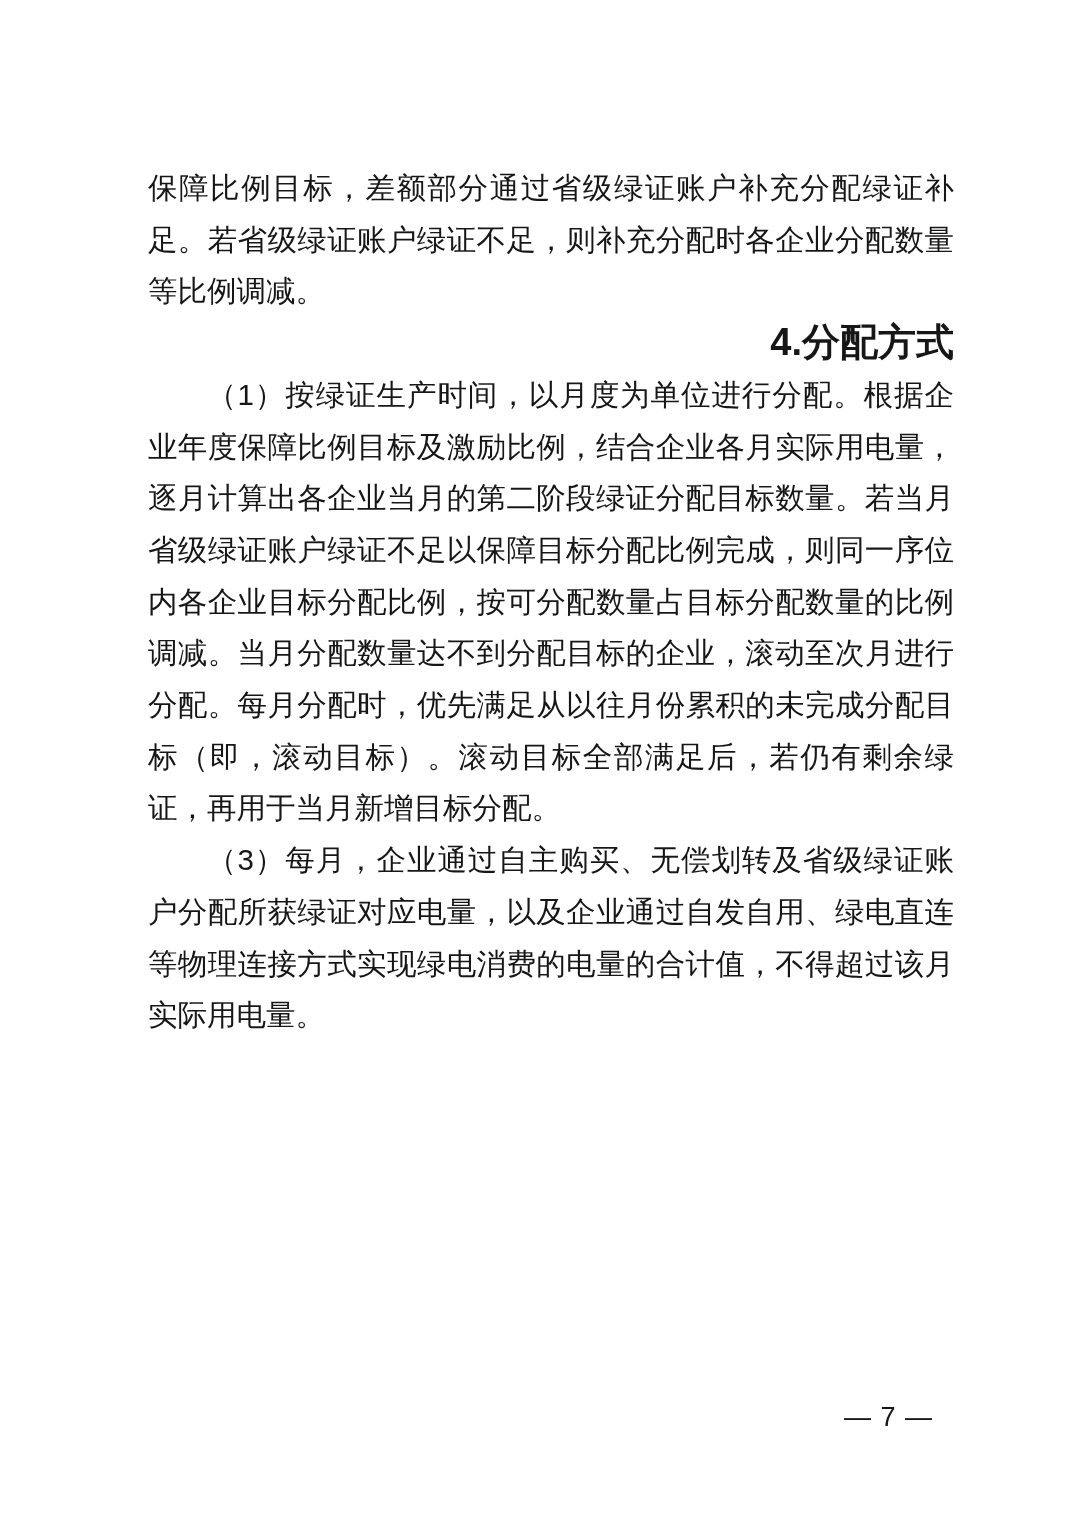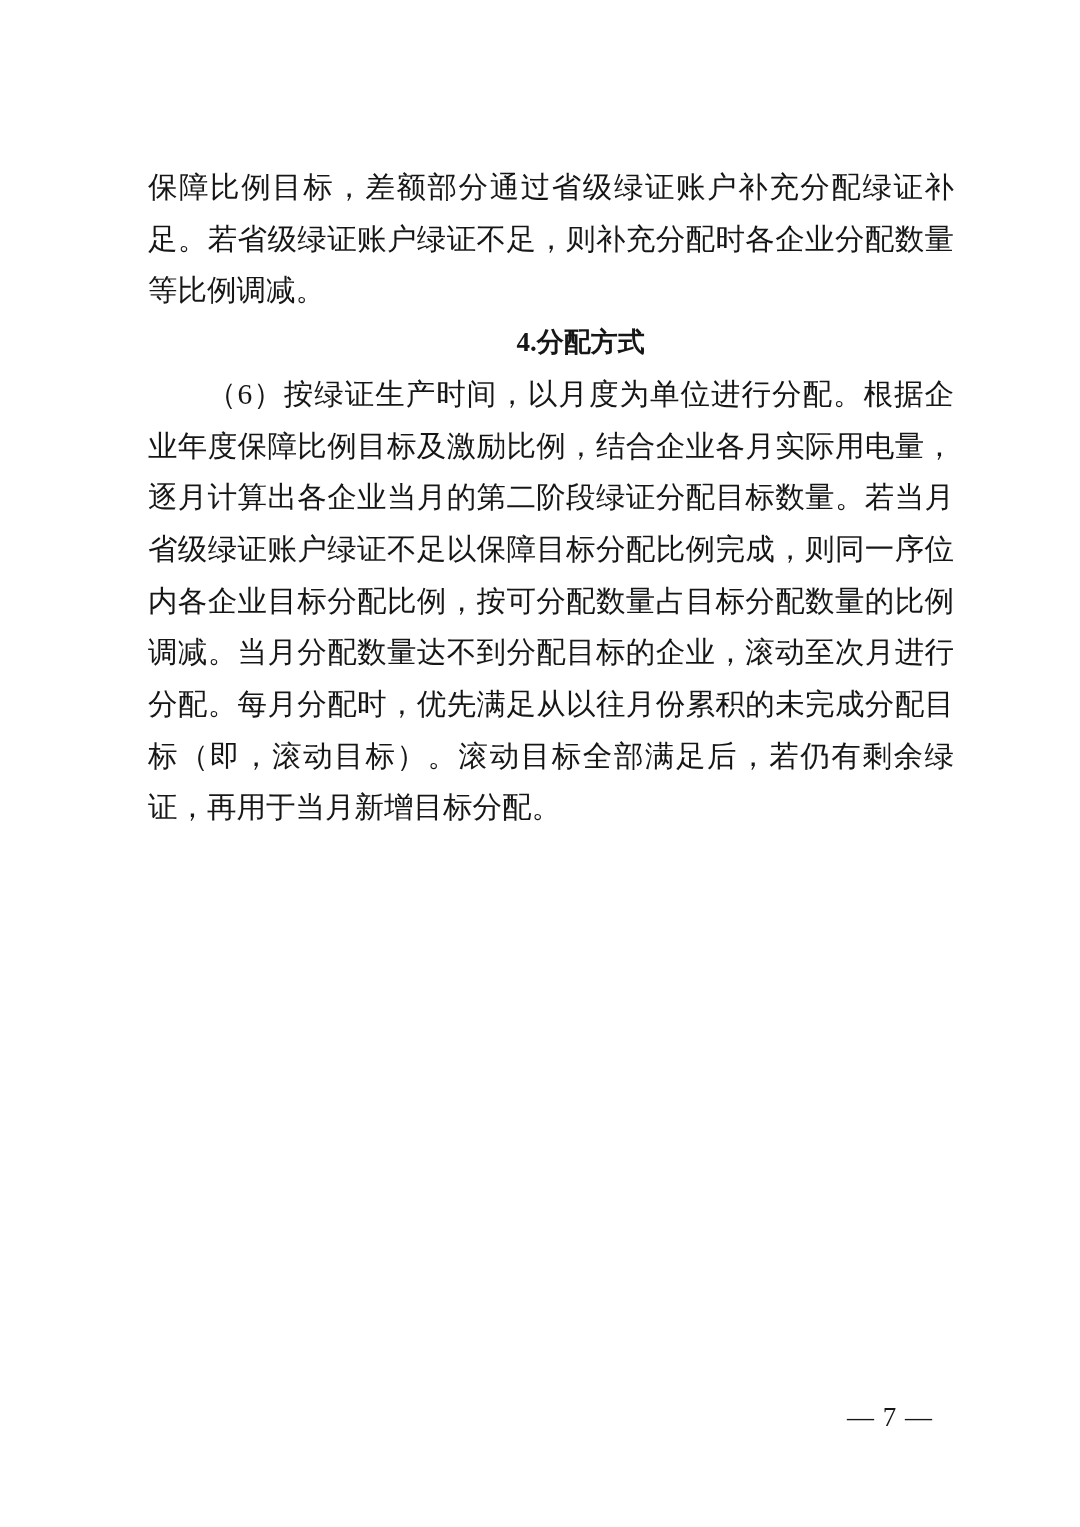--- a/index.html
+++ b/index.html
@@ -6,21 +6,21 @@
     margin: 0;
     padding: 0;
     background: #ffffff;
   }
   .page {
     position: relative;
     width: 1080px;
     height: 1527px;
     background: #ffffff;
     overflow: hidden;
-    font-family: Liberation Serif, serif;
+    font-family: Liberation Sans, sans-serif;
     color: #161616;
   }
   .text-block {
     position: absolute;
     left: 148px;
     top: 162px;
     width: 806px;
     font-size: 29.5px;
     line-height: 51.7px;
     text-align: justify;
@@ -31,40 +31,41 @@
     margin: 0;
     padding: 0;
     text-indent: 59px; 
   }
   .para.no-indent {
     text-indent: 0; 
   }
   .heading {
     margin: 0;
     padding: 0;
-    font-size: 27px;
+    font-size: 38px;
     line-height: 51.7px;
     font-weight: 700;
     text-indent: 59px;
-    text-align: center;
+    text-align: right;
   }
   .page-number {
     position: absolute;
     top: 1399px;
     right: 147px;
     font-size: 27px;
     line-height: 36px;
     letter-spacing: 1px;
     color: #161616;
     text-align: right;
   }
 </style>
 </head>
 <body>
 
 <div class="page">
   <main class="text-block">
     <p class="para no-indent">保障比例目标，差额部分通过省级绿证账户补充分配绿证补足。若省级绿证账户绿证不足，则补充分配时各企业分配数量等比例调减。</p>
     <h2 class="heading">4.分配方式</h2>
-    <p class="para">（6）按绿证生产时间，以月度为单位进行分配。根据企业年度保障比例目标及激励比例，结合企业各月实际用电量，逐月计算出各企业当月的第二阶段绿证分配目标数量。若当月省级绿证账户绿证不足以保障目标分配比例完成，则同一序位内各企业目标分配比例，按可分配数量占目标分配数量的比例调减。当月分配数量达不到分配目标的企业，滚动至次月进行分配。每月分配时，优先满足从以往月份累积的未完成分配目标（即，滚动目标）。滚动目标全部满足后，若仍有剩余绿证，再用于当月新增目标分配。</p>
+    <p class="para">（1）按绿证生产时间，以月度为单位进行分配。根据企业年度保障比例目标及激励比例，结合企业各月实际用电量，逐月计算出各企业当月的第二阶段绿证分配目标数量。若当月省级绿证账户绿证不足以保障目标分配比例完成，则同一序位内各企业目标分配比例，按可分配数量占目标分配数量的比例调减。当月分配数量达不到分配目标的企业，滚动至次月进行分配。每月分配时，优先满足从以往月份累积的未完成分配目标（即，滚动目标）。滚动目标全部满足后，若仍有剩余绿证，再用于当月新增目标分配。</p>
+    <p class="para">（3）每月，企业通过自主购买、无偿划转及省级绿证账户分配所获绿证对应电量，以及企业通过自发自用、绿电直连等物理连接方式实现绿电消费的电量的合计值，不得超过该月实际用电量。</p>
   </main>
   <div class="page-number">— 7 —</div>
 </div>
 
 </body></html>

